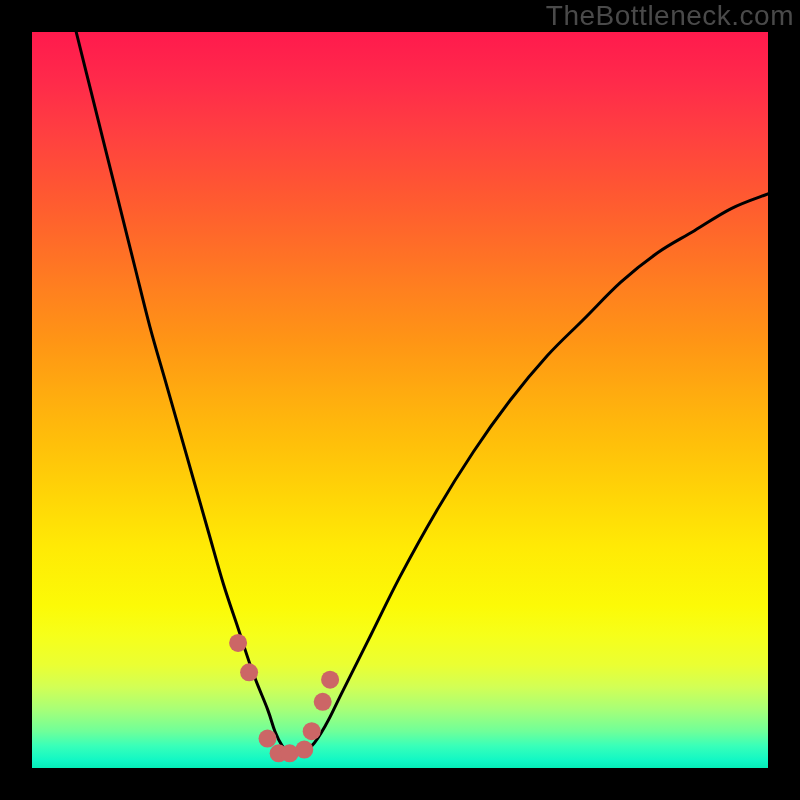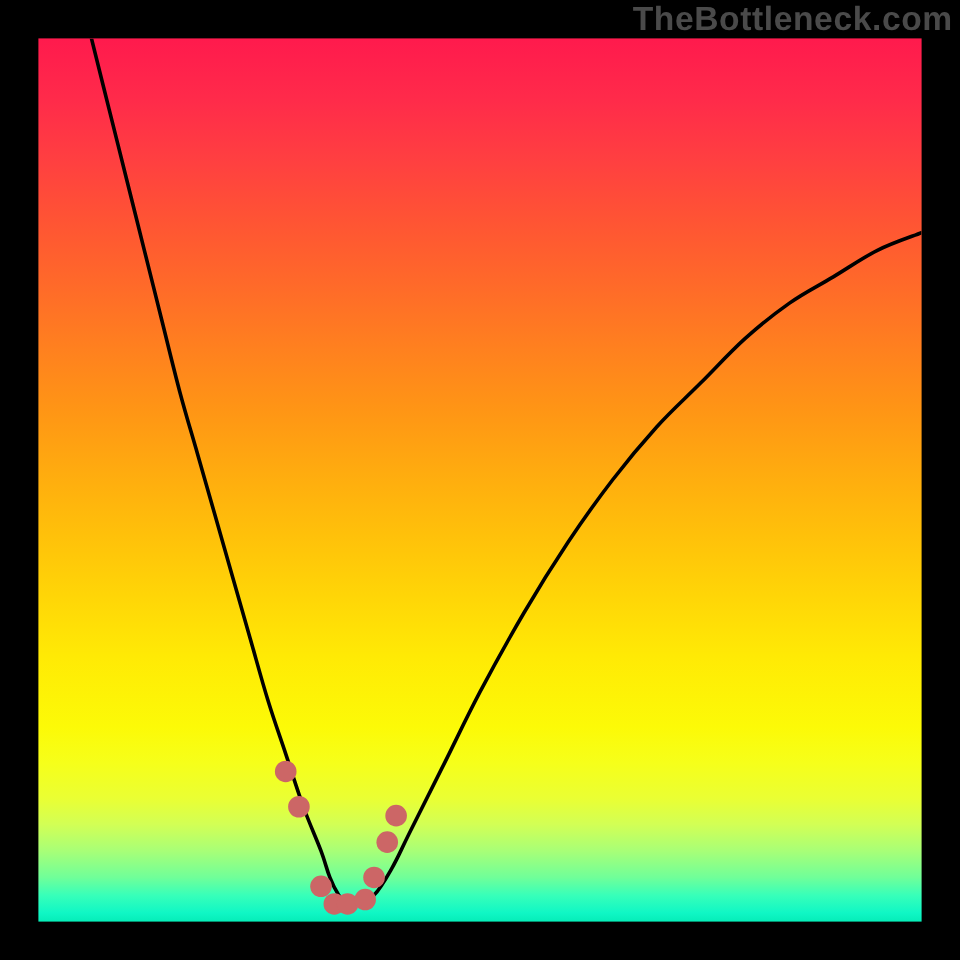--- a/index.html
+++ b/index.html
@@ -48,21 +48,21 @@
       #10f7c5 99%,
       #05edb8 100%);
   }
   .watermark {
     position: absolute;
     top: 0;
     right: 6px;
     color: #4a4a4a;
     font-size: 28px;
     letter-spacing: 0.5px;
-    font-weight: 700;
+    font-weight: 400;
   }
   svg.curve {
     position: absolute;
     left: 0;
     top: 0;
     width: 736px;
     height: 736px;
   }
 </style>
 </head>

